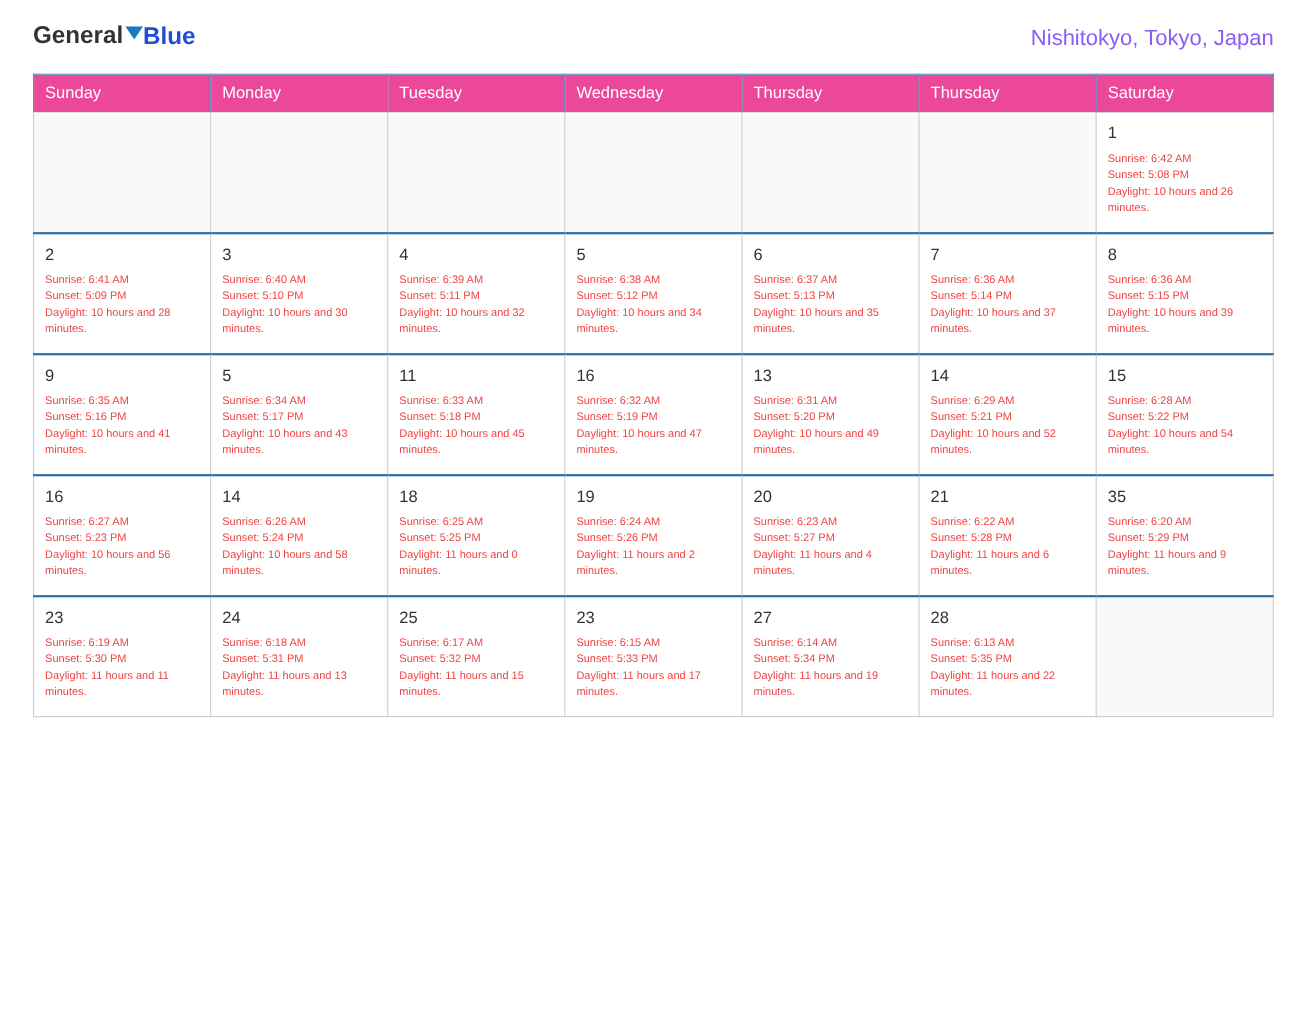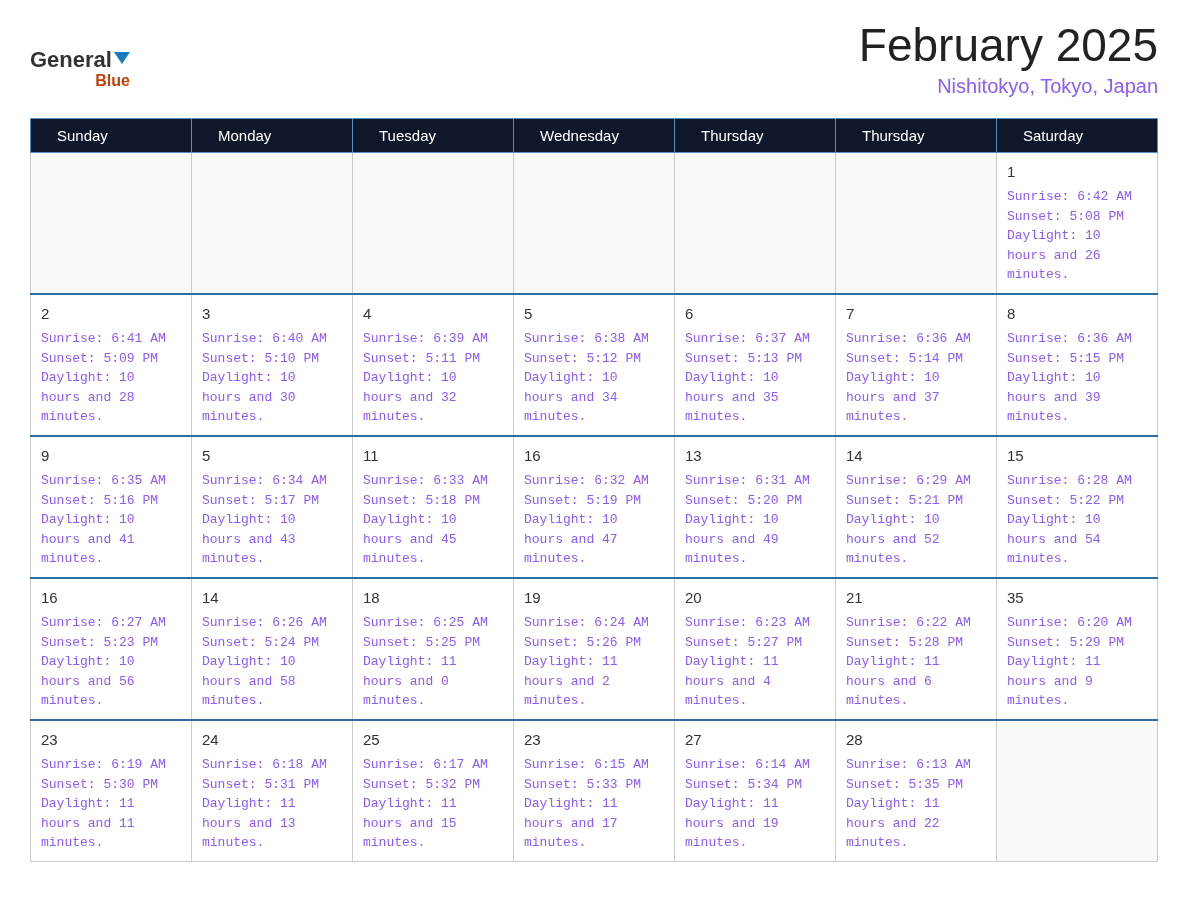--- a/index.html
+++ b/index.html
@@ -10,33 +10,32 @@
       padding: 20px 30px;
     }
     .header {
       display: flex;
       justify-content: space-between;
       align-items: flex-start;
       margin-bottom: 20px;
     }
     .logo {
       display: flex;
-      flex-direction: column;
-      align-items: flex-end;
-      margin-top: 28px;
+      flex-direction: row;
+      align-items: flex-start;
     }
     .logo-general {
       font-size: 22px;
       font-weight: bold;
       color: #333;
     }
     .logo-blue {
-      font-size: 16px;
+      font-size: 22px;
       font-weight: bold;
-      color: #c2410c;
+      color: #1d4ed8;
     }
     .logo-triangle {
       display: inline-block;
       width: 0;
       height: 0;
       border-left: 8px solid transparent;
       border-right: 8px solid transparent;
       border-top: 12px solid #1a7abf;
       margin-left: 2px;
       vertical-align: middle;
@@ -56,25 +55,25 @@
       font-size: 20px;
       color: #8b5cf6;
       margin-top: 4px;
     }
     .calendar {
       width: 100%;
       border-collapse: collapse;
       border: 1px solid #aaa;
     }
     .calendar th {
-      background-color: #0f172a;
+      background-color: #ec4899;
       color: #fff;
       font-size: 15px;
       font-weight: normal;
-      padding: 8px 26px;
+      padding: 8px 10px;
       text-align: left;
       border: 1px solid #5a90c0;
     }
     .calendar td {
       vertical-align: top;
       padding: 8px 10px;
       border: 1px solid #ccc;
       width: 14.28%;
       min-height: 110px;
       height: 110px;
@@ -82,24 +81,23 @@
       color: #333;
       line-height: 1.5;
     }
     .calendar td .day-number {
       font-size: 15px;
       font-weight: normal;
       display: block;
       margin-bottom: 4px;
     }
     .calendar td .sun-info {
-      font-size: 13px;
-      color: #8b5cf6;
+      font-size: 10px;
+      color: #ef4444;
       line-height: 1.5;
-      font-family: Liberation Mono, monospace;
     }
     .calendar tr td {
       border-top: 2px solid #2e6da4;
     }
     .calendar tbody tr:first-child td {
       border-top: 1px solid #ccc;
     }
     .empty-cell {
       background: #f9f9f9;
     }
@@ -111,21 +109,20 @@
   <div class="logo">
     <div style="display:flex; align-items:center; line-height:1.1;">
       <span class="logo-general">General</span>
       <span class="logo-triangle"></span>
     </div>
     <div>
       <span class="logo-blue">Blue</span>
     </div>
   </div>
   <div class="title-area">
-    <div class="month-title">February 2025</div>
     <div class="location">Nishitokyo, Tokyo, Japan</div>
   </div>
 </div>
 
 <table class="calendar">
   <thead>
     <tr>
       <th>Sunday</th>
       <th>Monday</th>
       <th>Tuesday</th>

